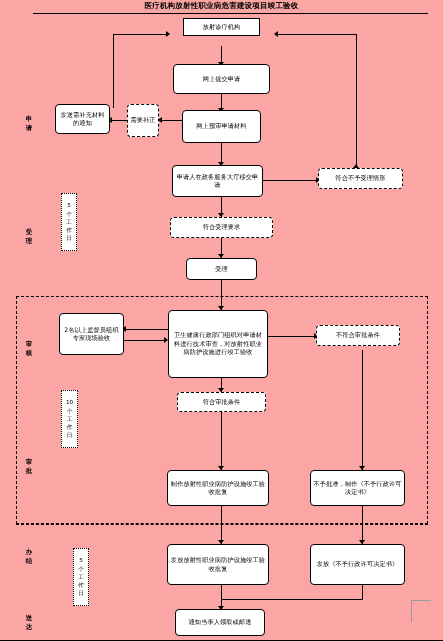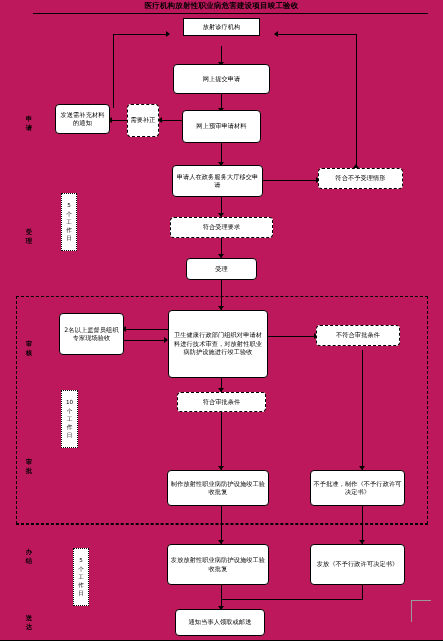--- a/index.html
+++ b/index.html
@@ -5,21 +5,21 @@
   html,body{margin:0;padding:0;background:#ffffff;}
   body{
     font-family:"DejaVu Sans","Liberation Sans",sans-serif;
     color:#000;
   }
   #root{
     position:relative;
     width:443px;
     height:641px;
     overflow:hidden;
-    background:#be185d;
+    background:#fca5a5;
   }
   
   .title{
     position:absolute;
     left:0; top:1px;
     width:443px;
     text-align:center;
     font-size:7.5px;
     font-weight:bold;
     letter-spacing:.2px;

